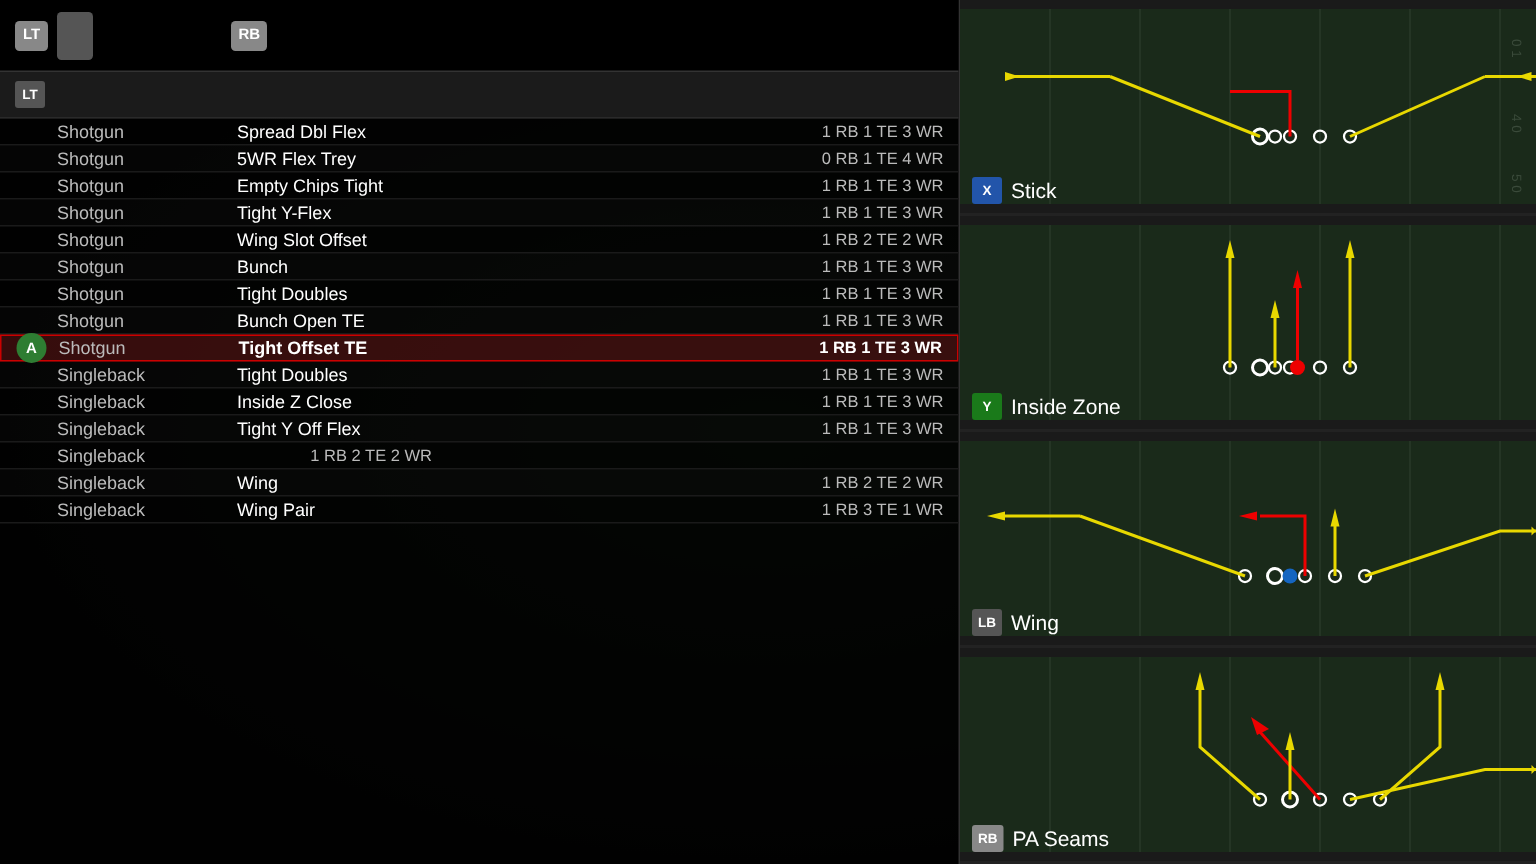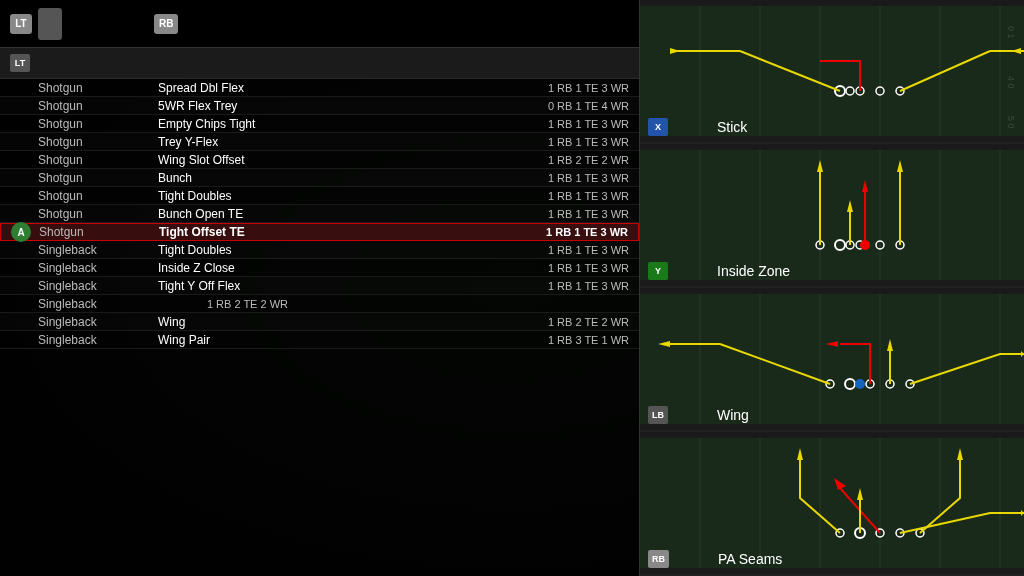--- a/index.html
+++ b/index.html
@@ -244,21 +244,20 @@
 
     .preview-badge.x-btn { background: #2255aa; color: #fff; }
     .preview-badge.y-btn { background: #1a7a1a; color: #fff; }
     .preview-badge.lb-btn { background: #555; color: #fff; }
     .preview-badge.rb-btn { background: #888; color: #fff; }
 
     .preview-name {
       font-size: 14px;
       color: #fff;
       font-weight: 500;
-      margin-left: 43px;
     }
 
     
     .diagram-svg {
       width: 100%;
       height: 100%;
     }
   </style>
 </head>
 <body>
@@ -306,21 +305,21 @@
   </div>
         <div class="play-row">
     <span style="width:28px;flex-shrink:0;display:inline-block;"></span>
     <span class="formation">Shotgun</span>
     <span class="play-name">Empty Chips Tight</span>
     <span class="play-desc">1 RB 1 TE 3 WR</span>
   </div>
         <div class="play-row">
     <span style="width:28px;flex-shrink:0;display:inline-block;"></span>
     <span class="formation">Shotgun</span>
-    <span class="play-name">Trey Y-Flex</span>
+    <span class="play-name">Tight Y-Flex</span>
     <span class="play-desc">1 RB 1 TE 3 WR</span>
   </div>
         <div class="play-row">
     <span style="width:28px;flex-shrink:0;display:inline-block;"></span>
     <span class="formation">Shotgun</span>
     <span class="play-name">Wing Slot Offset</span>
     <span class="play-desc">1 RB 2 TE 2 WR</span>
   </div>
         <div class="play-row">
     <span style="width:28px;flex-shrink:0;display:inline-block;"></span>

